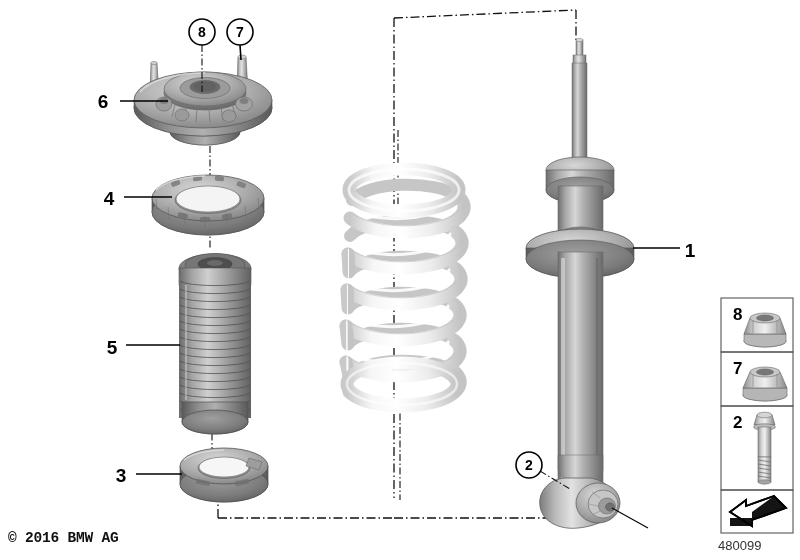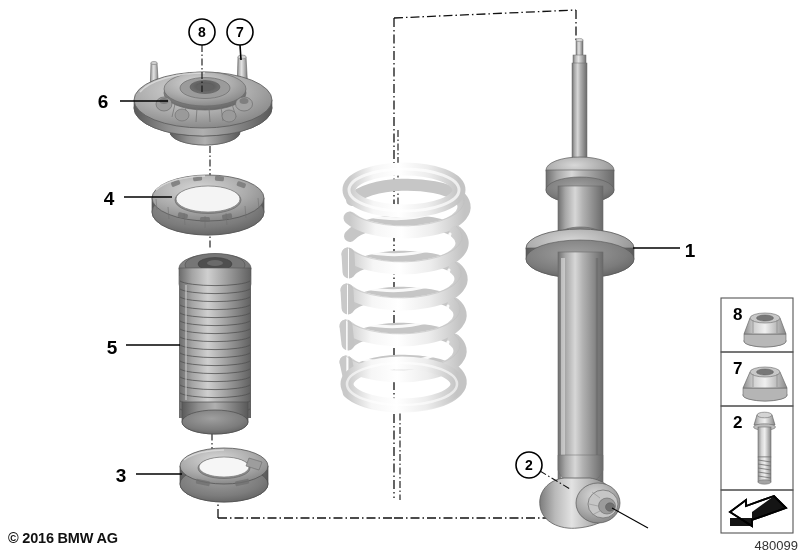--- a/index.html
+++ b/index.html
@@ -45,30 +45,30 @@
     font-size: 17px;
     fill: #000;
   }
   .copy-text {
     position: absolute;
     left: 8px;
     top: 530px;
     font-size: 14.5px;
     font-weight: bold;
     letter-spacing: -0.2px;
-    font-family: Liberation Sans, sans-serif;
+    font-family: Liberation Mono, monospace;
     color: #111;
     white-space: nowrap;
   }
   .ref-text {
     position: absolute;
     left: 718px;
     top: 538px;
     width: 80px;
-    text-align: right;
+    text-align: left;
     font-size: 13px;
     font-family: "Liberation Sans", sans-serif;
     color: #333;
   }
   .lead-line {
     stroke: #000;
     stroke-width: 1.6;
     fill: none;
   }
   .thin-line {

